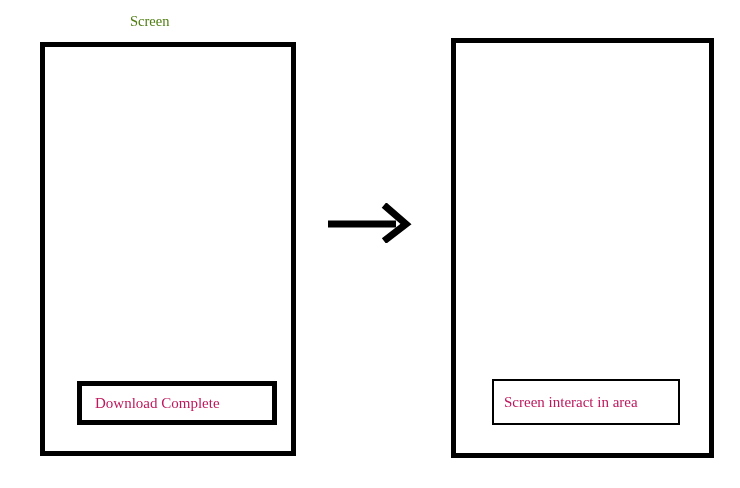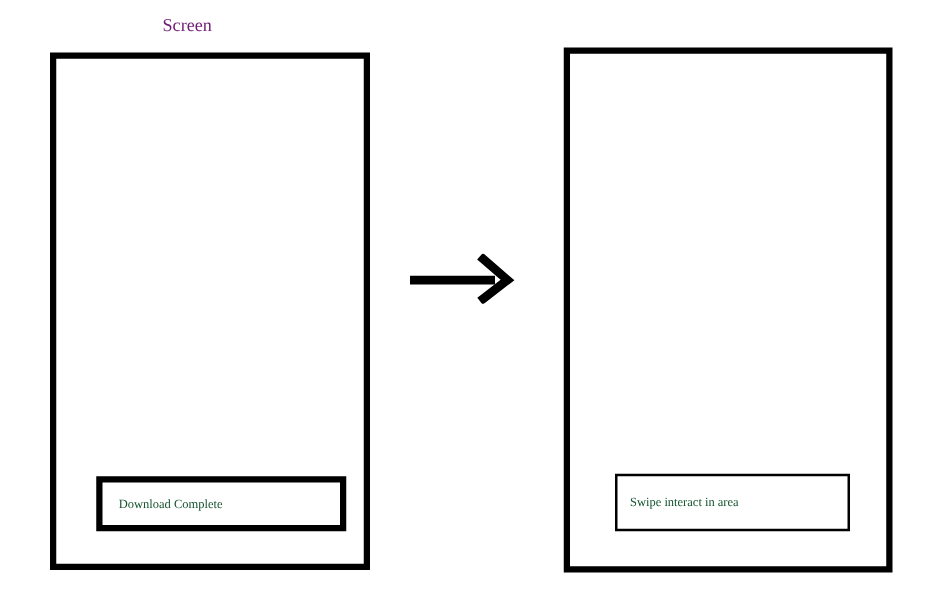--- a/index.html
+++ b/index.html
@@ -17,21 +17,21 @@
     color: #000000;
   }
 
   
   .screen-caption {
     position: absolute;
     left: 130px;
     top: 13px;
     font-size: 14.5px;
     line-height: 17px;
-    color: #701a75;
+    color: #4d7c0f;
     white-space: nowrap;
   }
 
   
   .phone-frame {
     position: absolute;
     background: #ffffff;
     border: 5px solid #000000;
     box-sizing: border-box;
   }
@@ -66,23 +66,23 @@
   }
   #cannot-interact-banner {
     left: 36px;
     top: 336px;
     width: 188px;
     height: 46px;
     border: 2px solid #000000;
     padding-left: 10px;
   }
   .banner-label {
-    font-size: 10px;
+    font-size: 15px;
     line-height: 17px;
-    color: #14532d;
+    color: #be185d;
     white-space: nowrap;
   }
 
   
   .annotation {
     position: absolute;
     left: 325px;
     top: 154px;
     width: 118px;
     font-size: 14.5px;
@@ -113,17 +113,17 @@
   </div>
 
 
   <svg id="swipe-arrow" viewBox="0 0 86 40">
     <line x1="2" y1="21" x2="70" y2="21" stroke="#000000" stroke-width="7" stroke-linecap="butt"></line>
     <polyline points="58,2 80,21 58,38" fill="none" stroke="#000000" stroke-width="7" stroke-linecap="butt" stroke-linejoin="miter"></polyline>
   </svg>
 
   <div class="phone-frame" id="phone-after">
     <div class="banner" id="cannot-interact-banner">
-      <span class="banner-label">Swipe interact in area</span>
+      <span class="banner-label">Screen interact in area</span>
     </div>
   </div>
 
 </div>
 
 </body></html>

